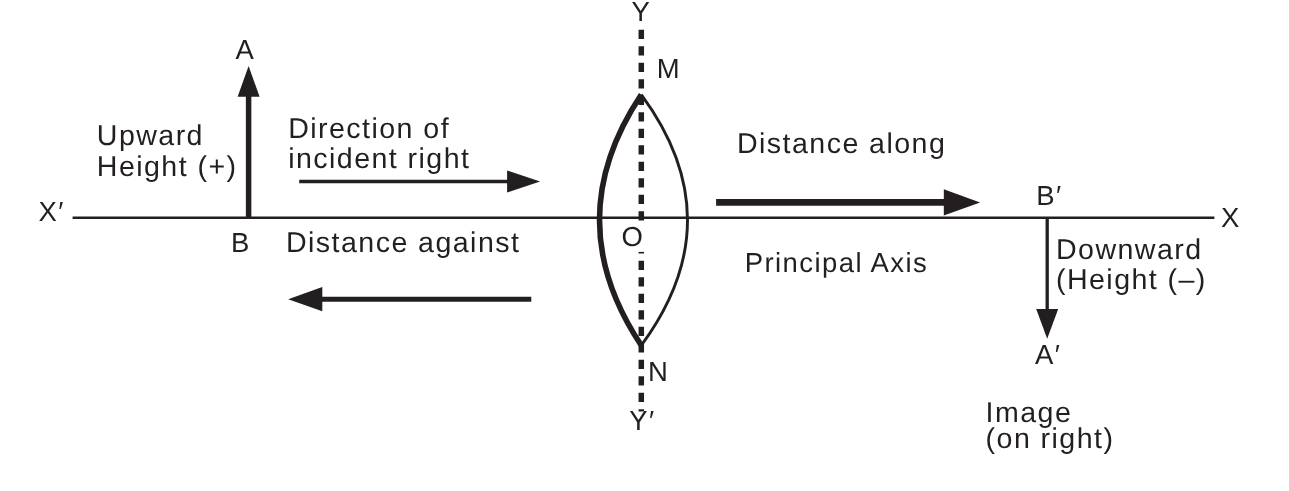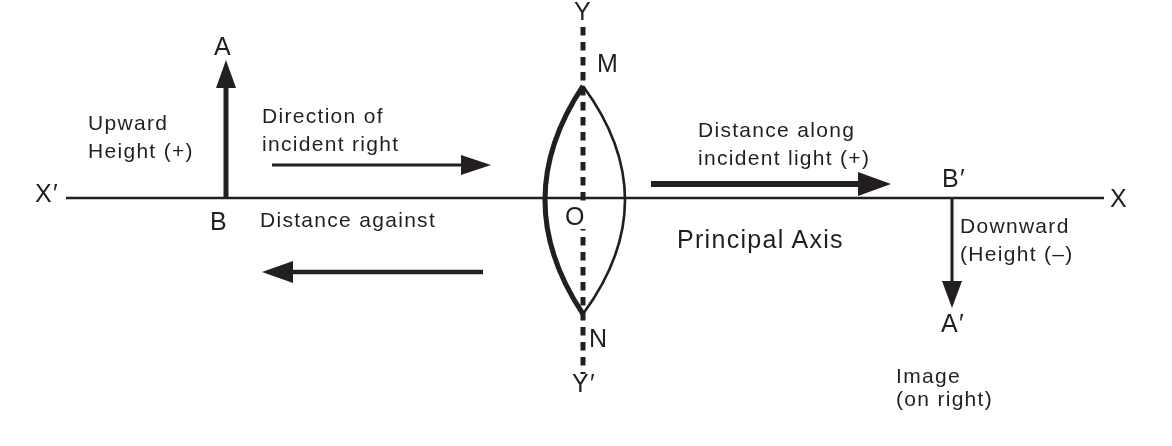--- a/index.html
+++ b/index.html
@@ -6,21 +6,21 @@
   .stage{
     position:relative;width:1172px;height:446px;background:#ffffff;
     font-family:"Liberation Sans",sans-serif;color:#231f20;overflow:hidden;
   }
   .geom{position:absolute;left:0;top:0;}
   .lbl{
     position:absolute;font-size:25px;line-height:26px;letter-spacing:1.3px;
     white-space:nowrap;color:#231f20;
   }
   .note{
-    position:absolute;font-size:21px;line-height:28px;letter-spacing:1.3px;
+    position:absolute;font-size:26px;line-height:28px;letter-spacing:1.3px;
     white-space:nowrap;color:#231f20;
   }
   .note span{display:block;}
   .center{text-align:left;}
   .mask{background:#ffffff;padding:0 2px;}
   .caption{line-height:23px;margin-top:30px;}
 </style>
 </head>
 <body>
 
@@ -81,23 +81,22 @@
 
   <div class="note center" style="left:262px;top:102px;width:205px;">
     <span>Direction of</span>
     <span>incident right</span>
   </div>
 
   <div class="note center" style="left:260px;top:206px;width:218px;">
     <span>Distance against</span>
   </div>
 
-  <div class="note" style="left:670px;top:116px;margin-left:28px;">
+  <div class="note" style="left:670px;top:116px;">
     <span>Distance along</span>
-    <span>incident light (+)</span>
   </div>
 
   <span class="lbl" style="left:677px;top:205px;margin-top:21px;">Principal Axis</span>
 
   <div class="note" style="left:960px;top:212px;">
     <span>Downward</span>
     <span>(Height (–)</span>
   </div>
 
   <div class="note center caption" style="left:896px;top:334px;width:122px;">

